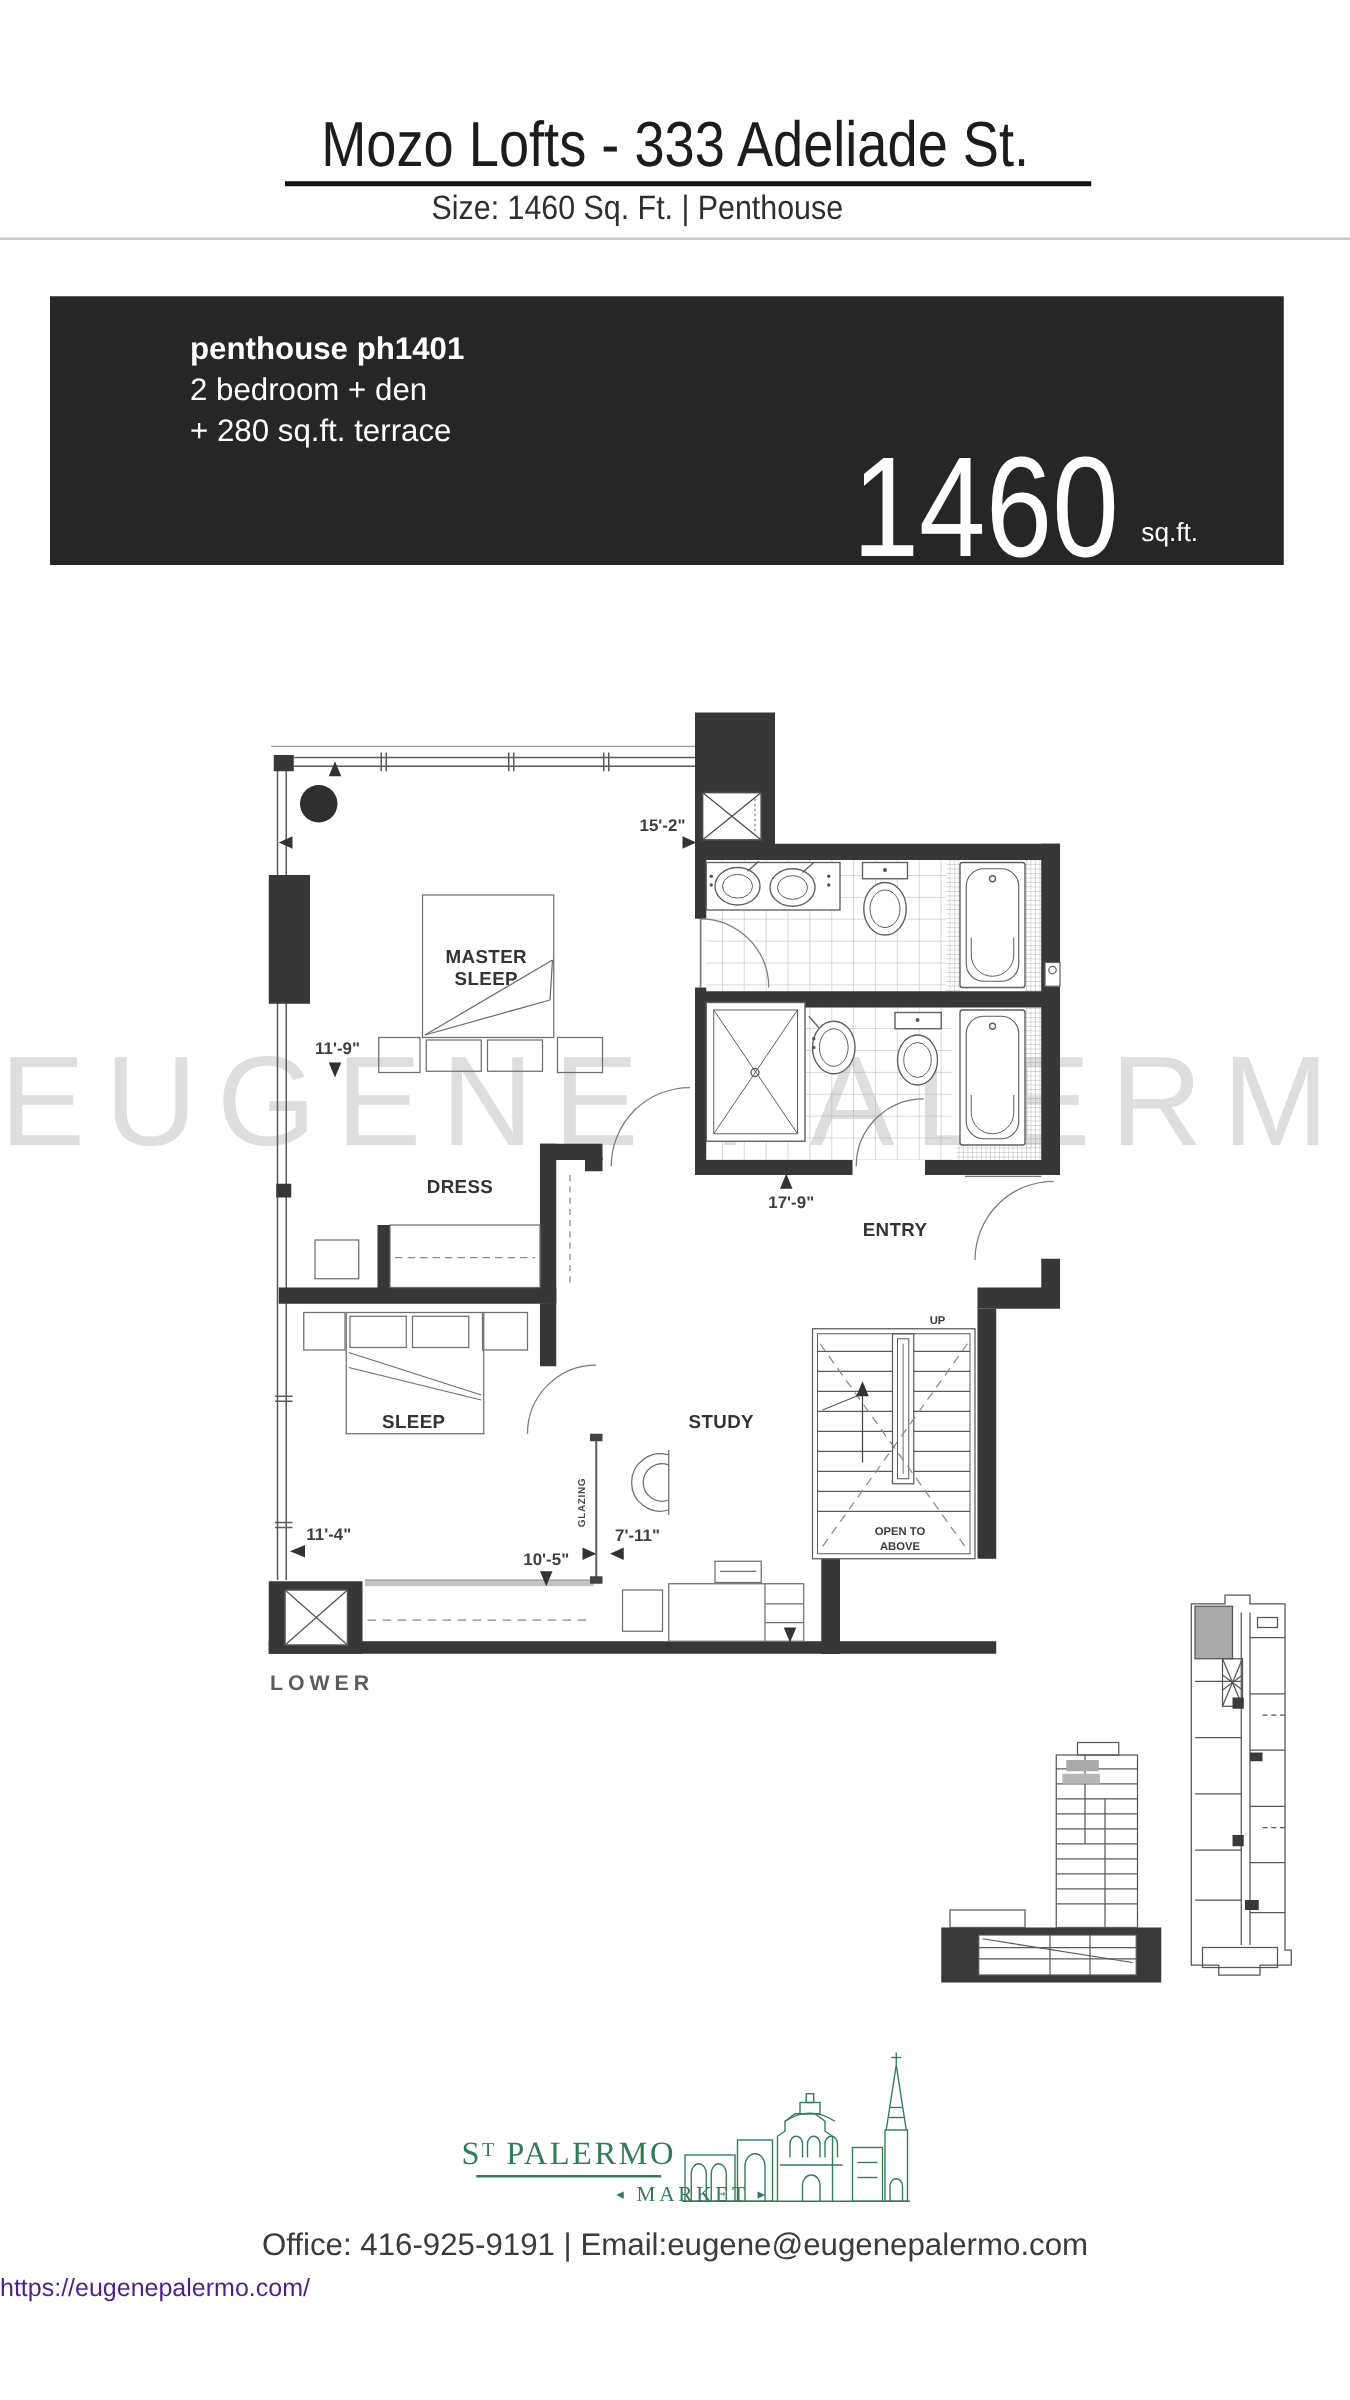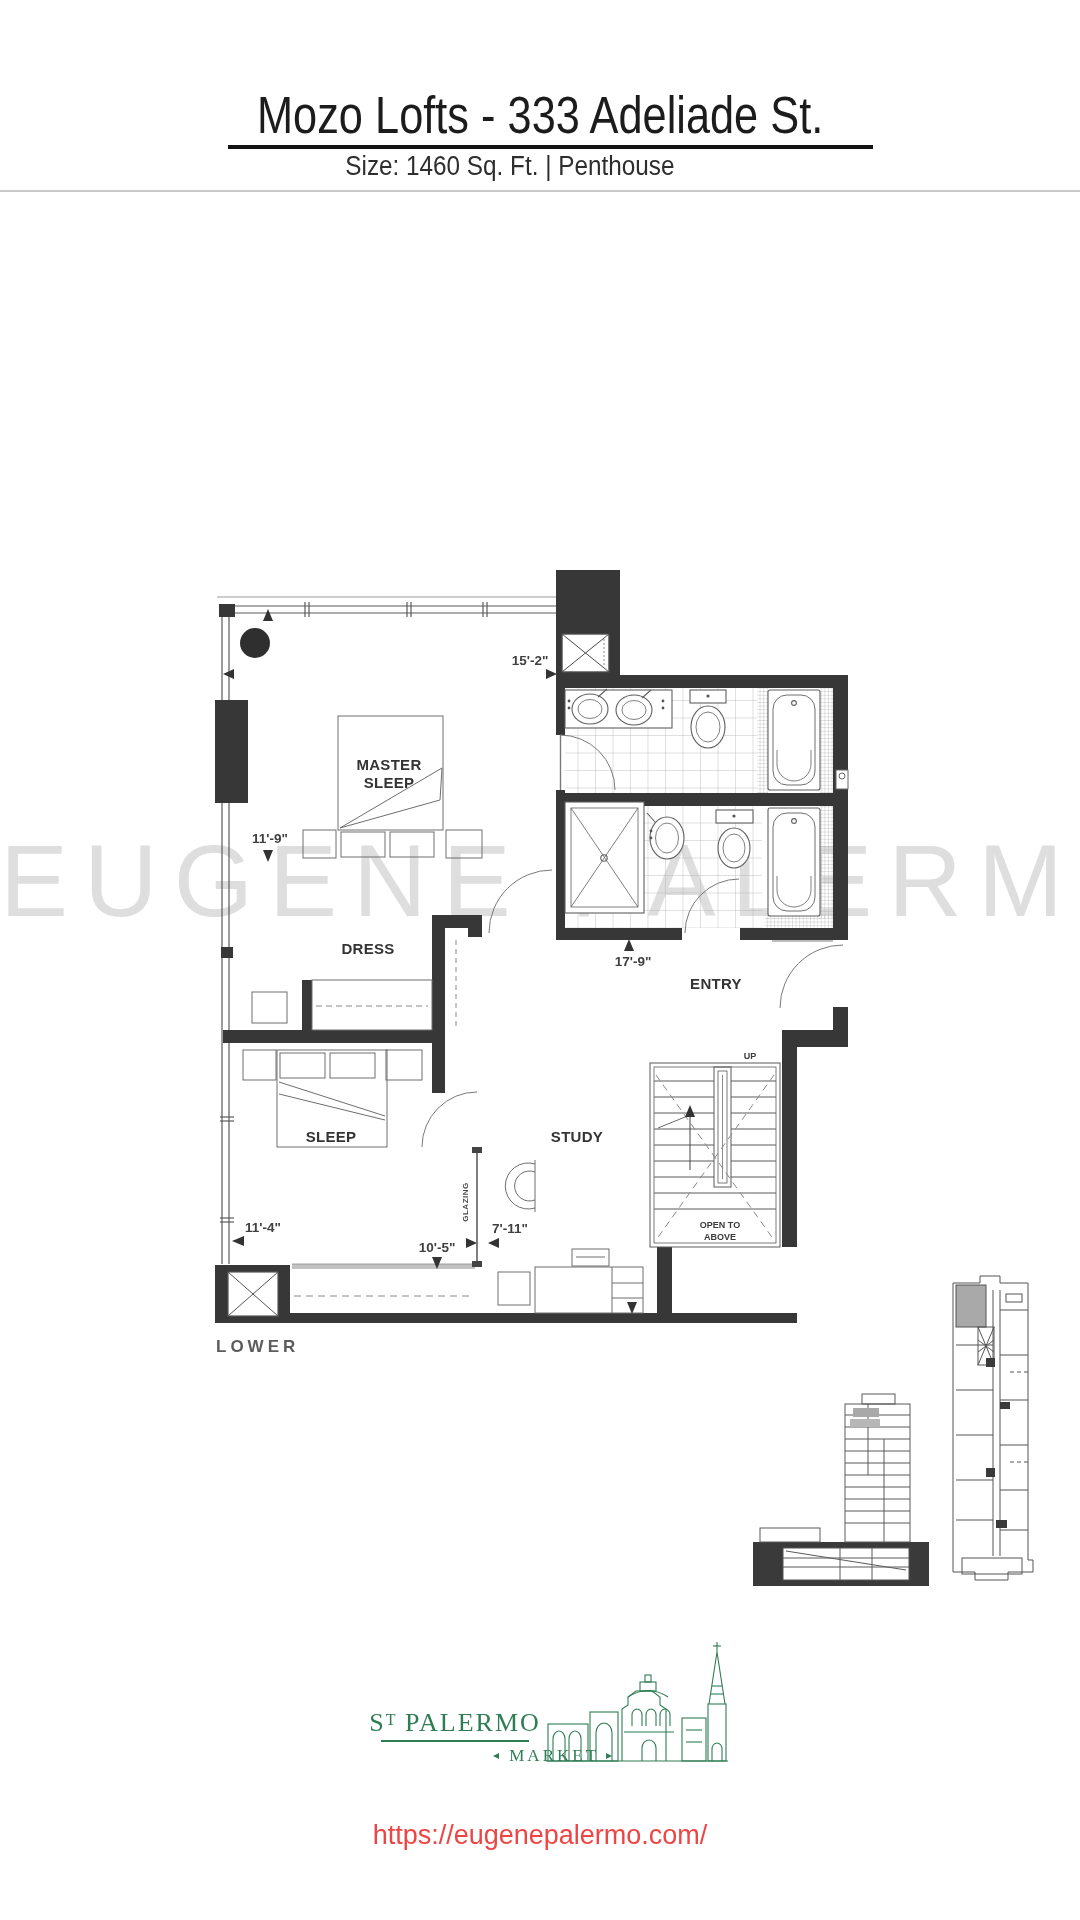--- a/index.html
+++ b/index.html
@@ -41,37 +41,44 @@
   .brand-wrap{position:absolute;top:1708px;left:295px;width:320px;text-align:center;
               font-family:"Liberation Serif", serif;color:var(--accent-green);white-space:nowrap;}
   .brand-main{font-size:26px;letter-spacing:2px;}
   .brand-sup{font-size:16px;vertical-align:super;letter-spacing:1px;}
   .brand-underline{position:absolute;top:1740px;left:381px;width:148px;height:2px;background:var(--accent-green);}
   .brand-sub{position:absolute;top:1746px;left:295px;width:320px;text-align:right;
              font-family:"Liberation Serif", serif;color:var(--accent-green);font-size:17px;letter-spacing:3px;white-space:nowrap;}
   .brand-arrow{font-family:"DejaVu Sans", sans-serif;font-size:12px;vertical-align:2px;}
   .contact-line{position:absolute;top:1782px;left:0;width:1080px;text-align:center;
                 font-size:25px;color:#3b3b3b;white-space:nowrap;}
-  .website-line{position:absolute;top:1820px;left:0;width:1080px;text-align:center;
-                font-size:27px;color:#ef4444;white-space:nowrap;}
+  .website-line{position:absolute;top:1820px;left:0;width:1080px;text-align:left;
+                font-size:20px;color:#4c1d95;white-space:nowrap;}
 </style>
 </head>
 <body>
 
 <div class="page">
 
   <div class="title-wrap">
     <span class="title-text">Mozo Lofts - 333 Adeliade St.</span>
   </div>
   <div class="title-underline"></div>
   <div class="subtitle-wrap">
     <span class="subtitle-text">Size: 1460 Sq. Ft. |  Penthouse</span>
   </div>
   <div class="header-divider"></div>
 
+  <div class="card">
+    <div class="card-line card-name">penthouse ph1401</div>
+    <div class="card-line card-bedrooms">2 bedroom + den</div>
+    <div class="card-line card-terrace">+ 280 sq.ft. terrace</div>
+    <div class="card-area">1460</div>
+    <div class="card-unit">sq.ft.</div>
+  </div>
 
   <div class="watermark">EUGENE PALERMO</div>
 
   <svg class="plan-svg" width="1080" height="1920" viewBox="0 0 1080 1920">
     <defs>
       <pattern id="tile" width="17.5" height="17.5" patternUnits="userSpaceOnUse">
         <path d="M17.5 0H0V17.5" fill="none" stroke="#a9a9a9" stroke-width="0.7"></path>
       </pattern>
       <pattern id="mesh" width="3.6" height="3.6" patternUnits="userSpaceOnUse">
         <path d="M3.6 0H0V3.6" fill="none" stroke="#8f8f8f" stroke-width="0.5"></path>
@@ -397,15 +404,16 @@
 
   <div class="brand-wrap">
     <span class="brand-main">S</span><span class="brand-sup">T</span><span class="brand-main"> PALERMO</span>
   </div>
   <div class="brand-underline"></div>
   <div class="brand-sub">
     <span class="brand-arrow">◂</span>
     <span>MARKET</span>
     <span class="brand-arrow">▸</span>
   </div>
+  <div class="contact-line">Office: 416-925-9191  |  Email:eugene@eugenepalermo.com</div>
   <div class="website-line">https://eugenepalermo.com/</div>
 
 </div>
 
 </body></html>

